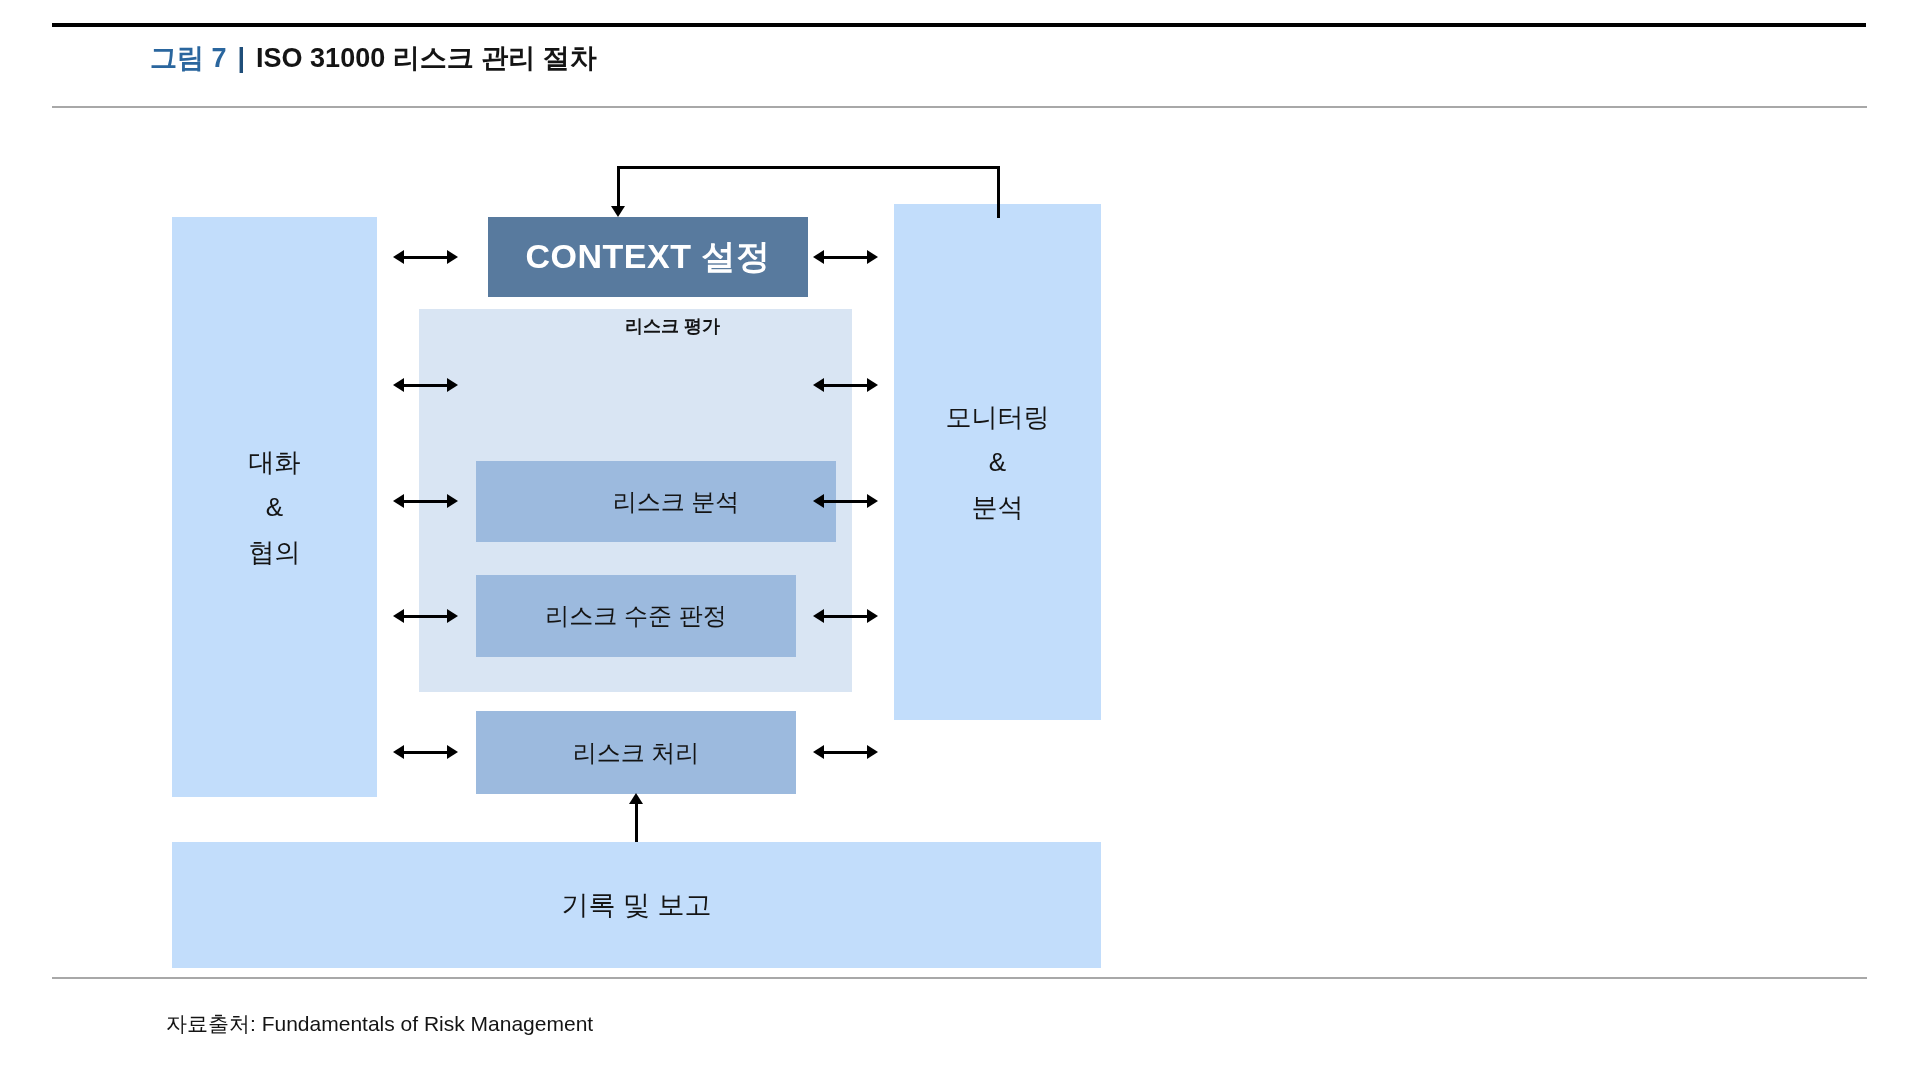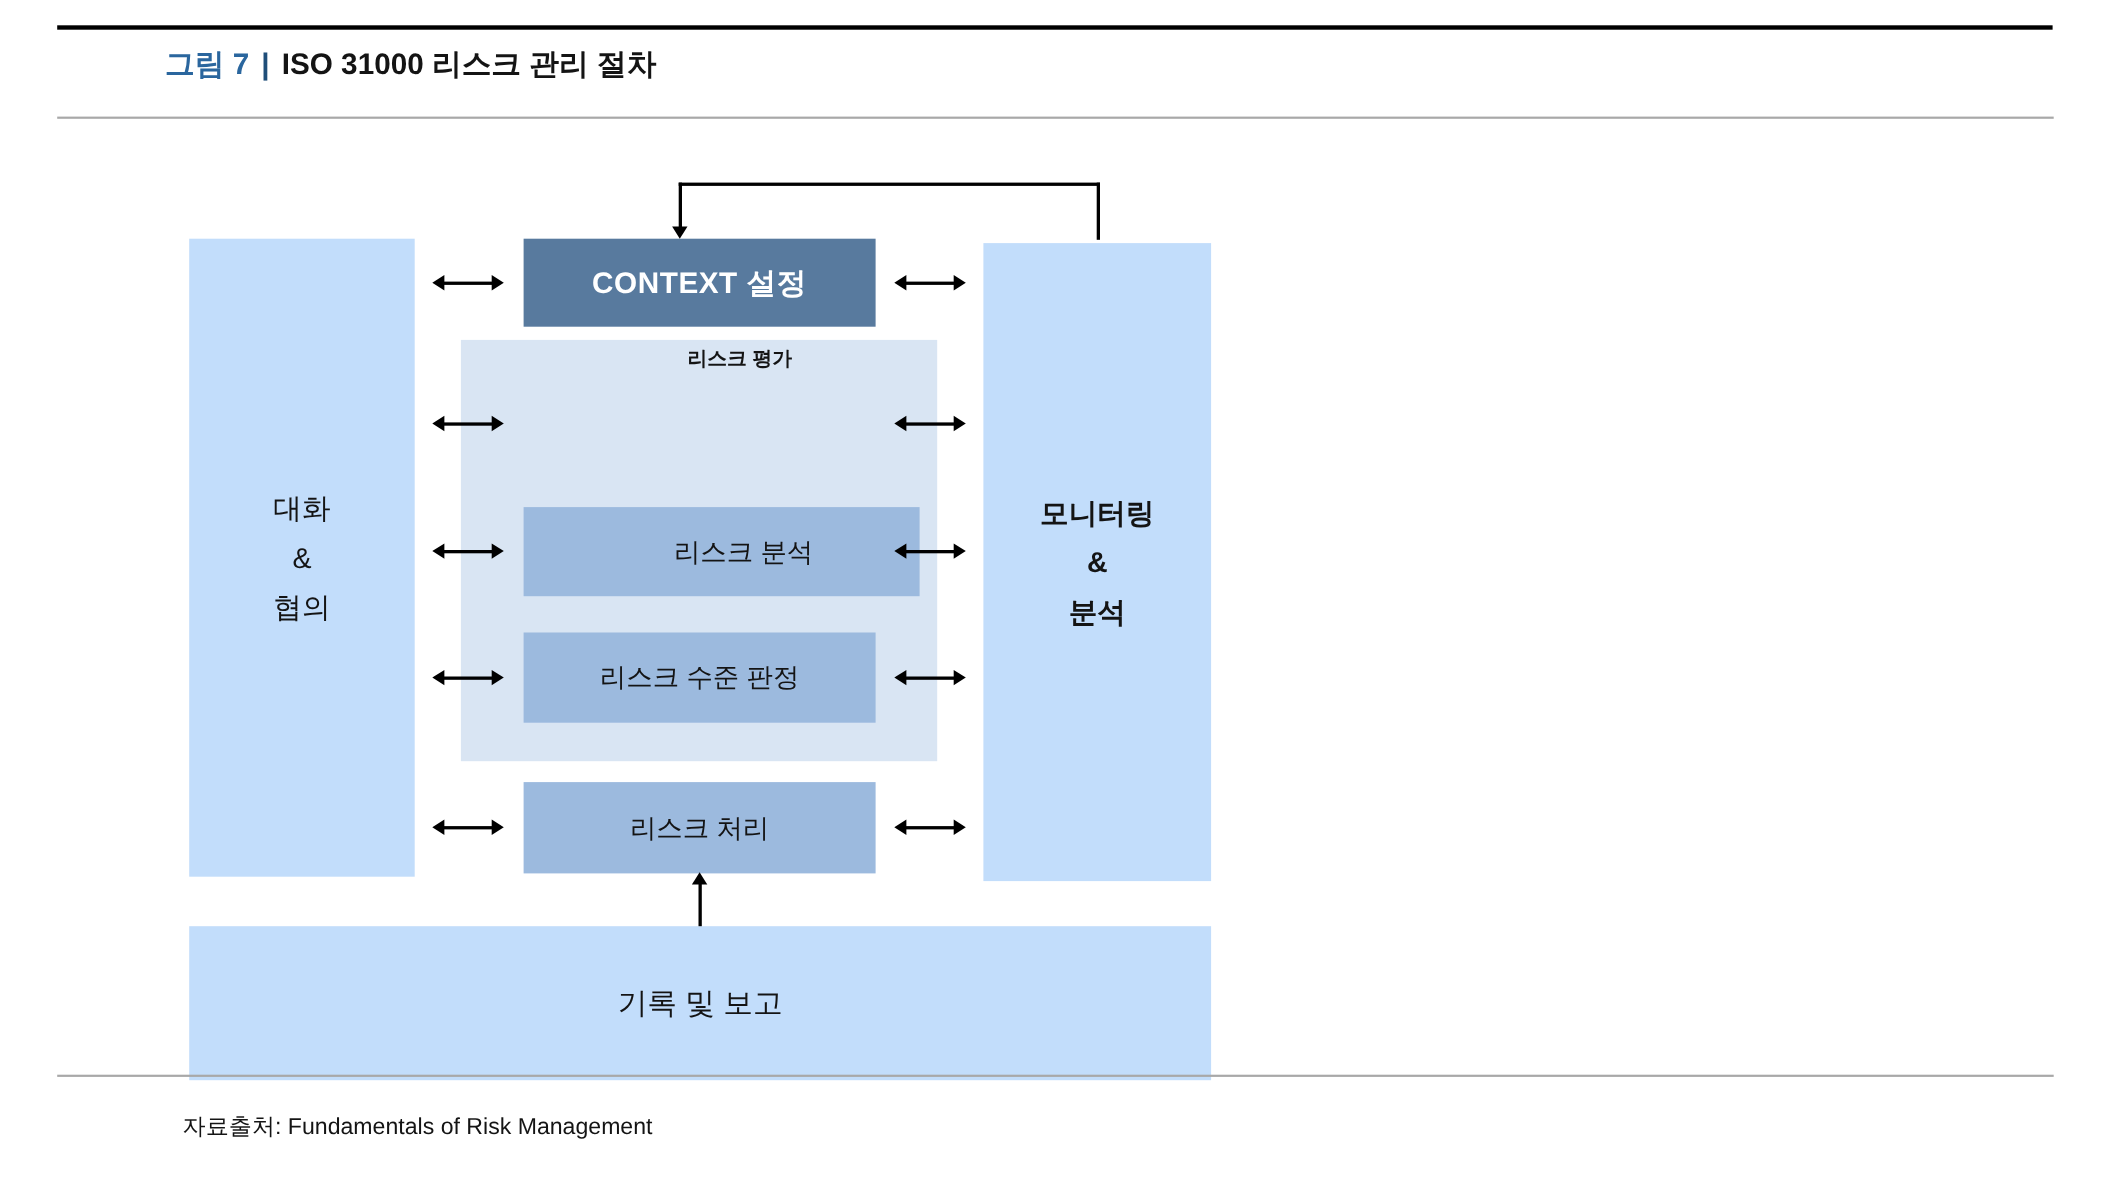--- a/index.html
+++ b/index.html
@@ -17,30 +17,30 @@
   .footer-rule{left:52px;top:977px;width:1815px;height:2px;background:var(--rule-gray);}
   
   .header{left:150px;top:40px;display:flex;align-items:baseline;font-size:27px;font-weight:bold;white-space:nowrap;}
   .fig-label{color:var(--figure-label-blue);}
   .fig-sep{color:var(--separator-blue);margin:0 11px;font-weight:bold;}
   .fig-title{color:var(--title-color);}
   
   .box{position:absolute;display:flex;flex-direction:column;align-items:center;justify-content:center;text-align:center;color:var(--text-color);}
   .side-box{background:var(--side-box);font-size:26px;line-height:45px;}
   .left-box{left:172px;top:217px;width:205px;height:580px;}
-  .right-box{left:894px;top:221px;width:207px;height:580px;font-weight:bold;}
-  .context-box{left:476px;top:217px;width:320px;height:80px;background:var(--context-box);color:var(--context-text);font-weight:bold;font-size:27px;letter-spacing:.5px;}
+  .right-box{left:894px;top:204px;width:207px;height:516px;}
+  .context-box{left:488px;top:217px;width:320px;height:80px;background:var(--context-box);color:var(--context-text);font-weight:bold;font-size:34px;letter-spacing:.5px;}
   .group{left:419px;top:309px;width:433px;height:383px;background:var(--group-bg);}
   .group-label{left:419px;top:314px;width:433px;text-align:center;font-weight:bold;font-size:18px;color:var(--text-color);margin-left:37px;}
   .step{left:476px;width:320px;background:var(--step-box);font-size:24px;}
   .step1{top:344px;height:83px;}
   .step2{top:461px;height:81px;padding-left:40px;}
   .step3{top:575px;height:82px;}
   .treat{top:711px;height:83px;}
-  .record{left:172px;top:842px;width:929px;height:140px;background:var(--side-box);font-size:27px;}
+  .record{left:172px;top:842px;width:929px;height:126px;background:var(--side-box);font-size:27px;}
   
   .darrow{position:absolute;width:65px;height:16px;}
   .darrow .shaft{position:absolute;left:8px;right:8px;top:6.5px;height:3px;background:var(--arrow);}
   .darrow .ah{position:absolute;top:1px;width:0;height:0;border-top:7px solid transparent;border-bottom:7px solid transparent;}
   .darrow .ah.l{left:0;border-right:11px solid var(--arrow);}
   .darrow .ah.r{right:0;border-left:11px solid var(--arrow);}
   
   .seg{position:absolute;background:var(--arrow);}
   .tri{position:absolute;width:0;height:0;}
   .tri.down{border-left:7px solid transparent;border-right:7px solid transparent;border-top:11px solid var(--arrow);}

